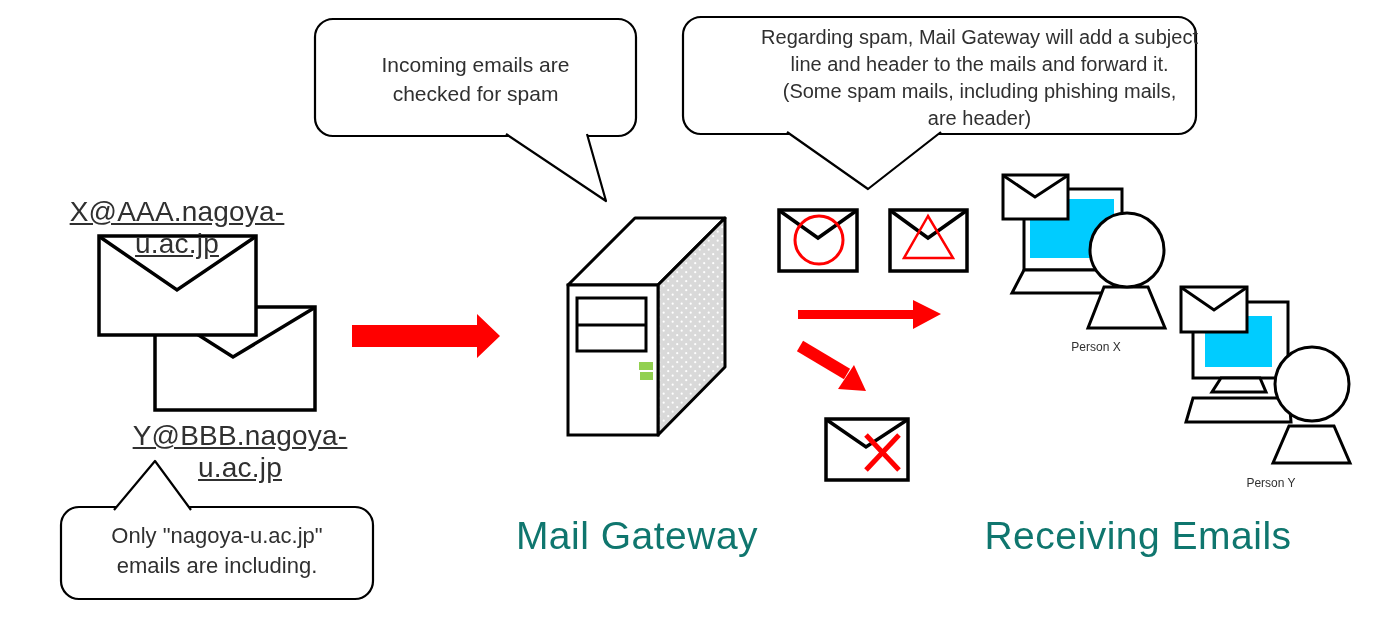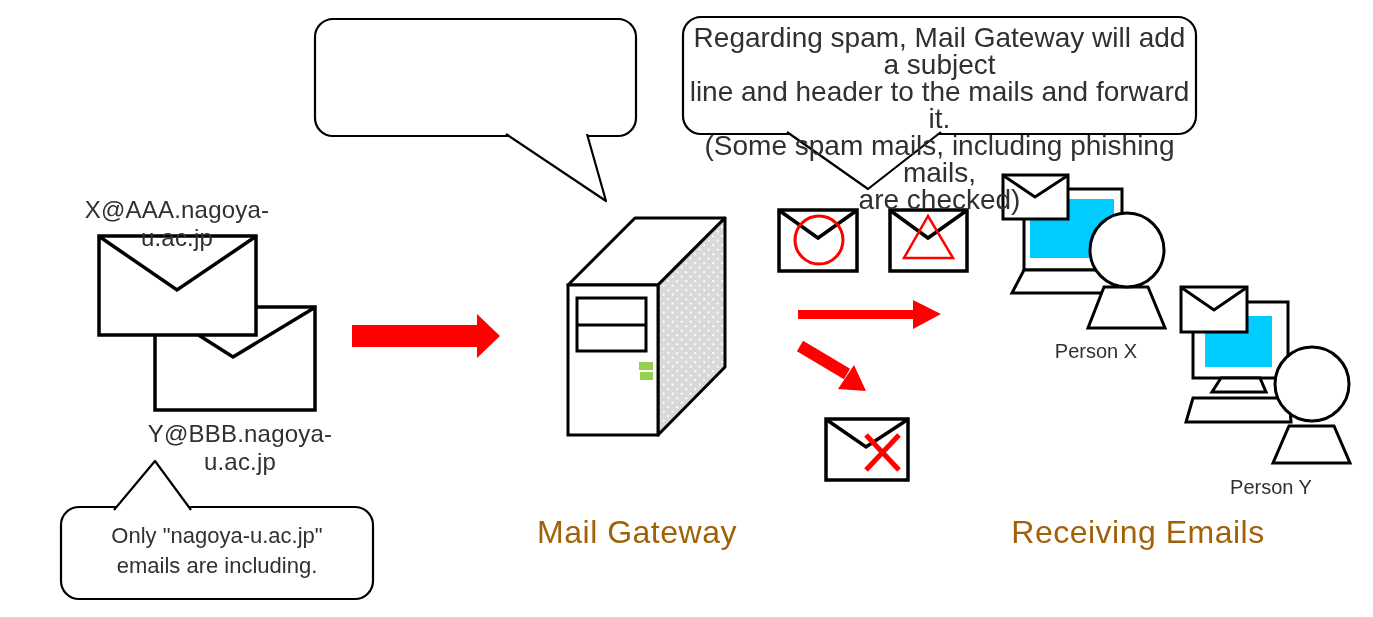--- a/index.html
+++ b/index.html
@@ -8,25 +8,25 @@
     width:1373px;height:617px;
     background:#ffffff;
     font-family:"Liberation Sans","DejaVu Sans",sans-serif;
     color:#303030;
     overflow:hidden;
   }
   .stage svg.scene{position:absolute;left:0;top:0;}
   .txt{position:absolute;white-space:nowrap;color:#303030;}
   .center{text-align:center;white-space:normal;}
   .bubble-text{font-size:21px;line-height:29px;}
-  .bubble-text-wide{font-size:28px;line-height:27px;}
+  .bubble-text-wide{font-size:20px;line-height:27px;padding-left:40px;}
   .bubble-text-small{font-size:22px;line-height:30px;}
-  .addr-label{font-size:24px;letter-spacing:0.2px;}
-  .person-label{font-size:20px;}
-  .big-label{font-size:32px;letter-spacing:0.5px;color:#a16207;}
+  .addr-label{font-size:28px;letter-spacing:0.2px;text-decoration:underline;}
+  .person-label{font-size:12px;}
+  .big-label{font-size:39px;letter-spacing:0.5px;color:#0f766e;}
 </style>
 </head>
 <body>
 
 <div class="stage">
 
   <svg class="scene" width="1373" height="617" viewBox="0 0 1373 617">
     <defs>
       <pattern id="sideDots" width="9" height="9" patternUnits="userSpaceOnUse">
         <rect width="9" height="9" fill="#D9D9D9"></rect>
@@ -120,26 +120,30 @@
         <rect x="1181" y="287" width="66" height="45" fill="#ffffff" stroke="#000000" stroke-width="3"></rect>
         <path d="M1182,288 L1214,310 L1246,288" fill="none" stroke="#000000" stroke-width="3"></path>
       </g>
       <g>
         <polygon points="1289,426 1334,426 1350,463 1273,463" fill="#ffffff" stroke="#000000" stroke-width="3"></polygon>
         <circle cx="1312" cy="384" r="37" fill="#ffffff" stroke="#000000" stroke-width="3"></circle>
       </g>
     </g>
   </svg>
 
+  <div class="txt bubble-text center" style="left:315px;top:50px;width:321px;">
+    <div>Incoming emails are</div>
+    <div>checked for spam</div>
+  </div>
 
   <div class="txt bubble-text-wide center" style="left:683px;top:24px;width:513px;">
     <div>Regarding spam, Mail Gateway will add a subject</div>
     <div>line and header to the mails and forward it.</div>
     <div>(Some spam mails, including phishing mails,</div>
-    <div>are checked)</div>
+    <div>are header)</div>
   </div>
 
   <div class="txt bubble-text-small center" style="left:61px;top:521px;width:312px;">
     <div>Only "nagoya-u.ac.jp"</div>
     <div>emails are including.</div>
   </div>
 
   <div class="txt addr-label center" style="left:57px;top:196px;width:240px;">X@AAA.nagoya-u.ac.jp</div>
 
   <div class="txt addr-label center" style="left:120px;top:420px;width:240px;">Y@BBB.nagoya-u.ac.jp</div>

